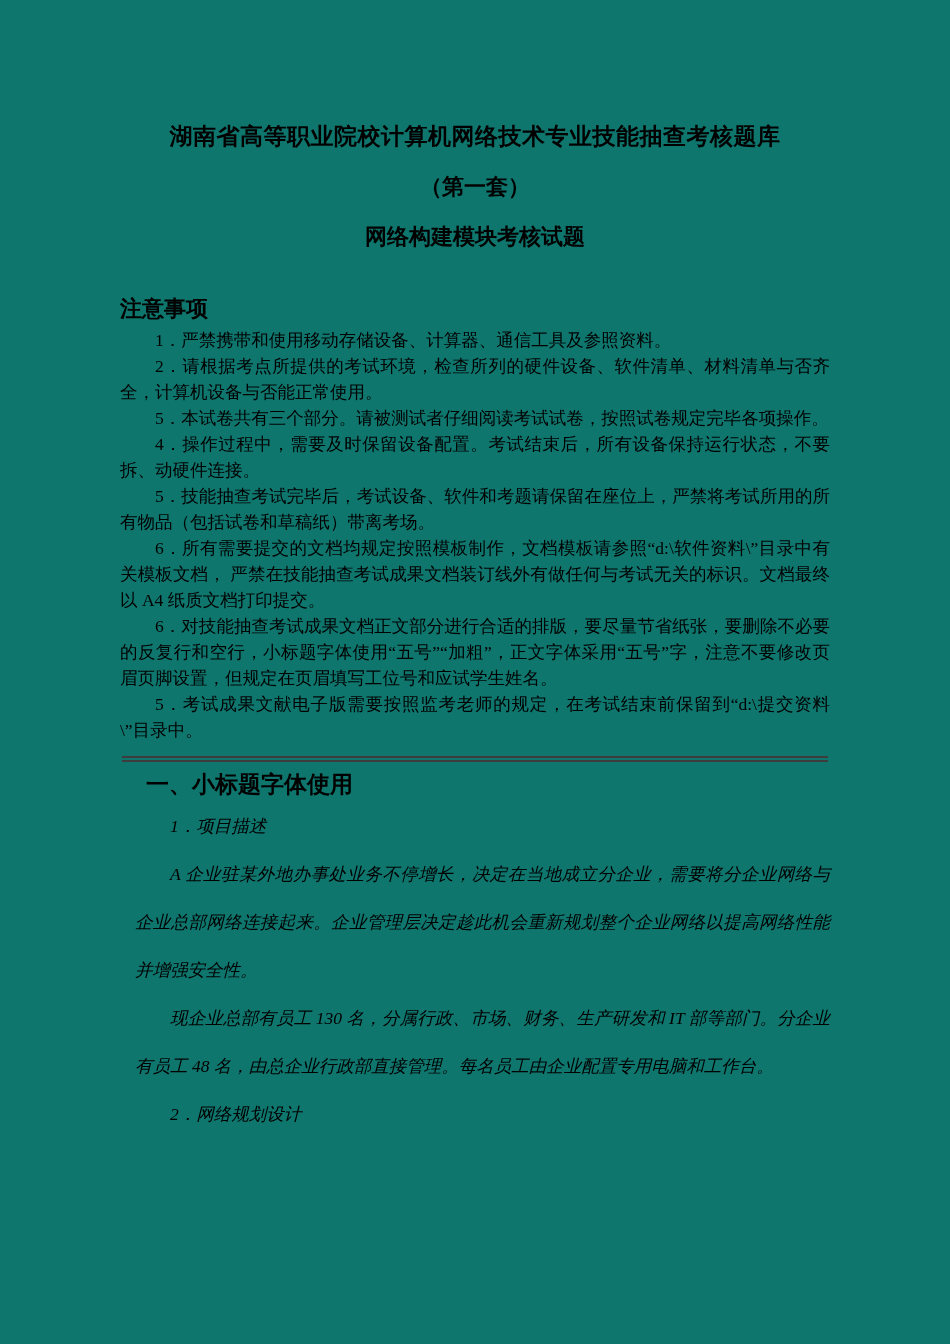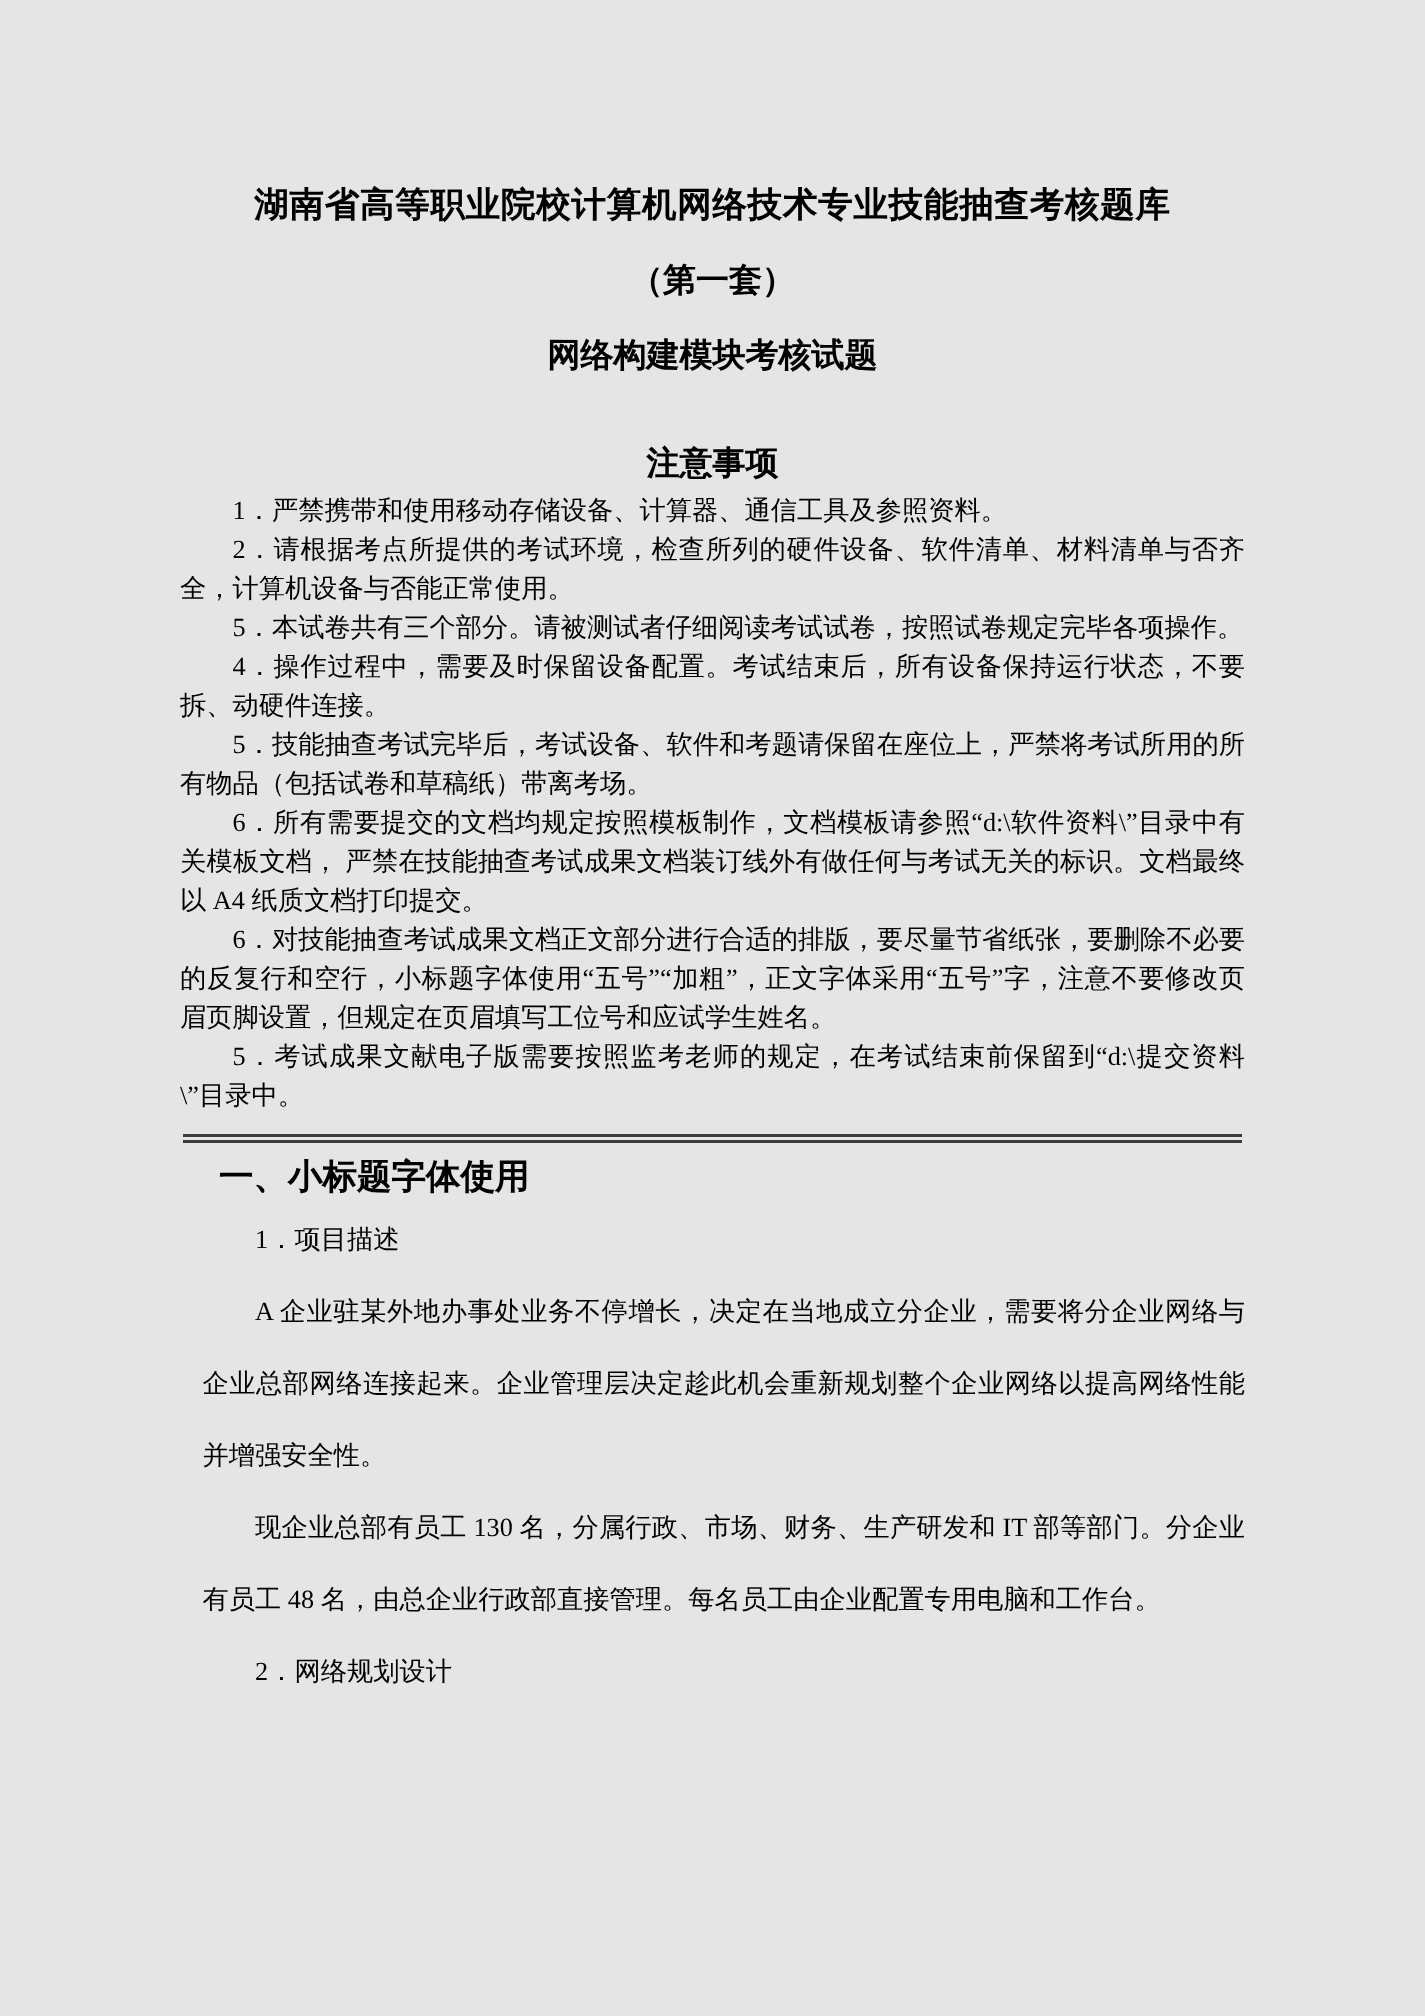--- a/index.html
+++ b/index.html
@@ -4,21 +4,21 @@
 <style>
   html, body {
     margin: 0;
     padding: 0;
     background: #ffffff;
   }
   .page {
     position: relative;
     width: 950px;
     height: 1344px;
-    background: #e5e5e5;
+    background: #0f766e;
     color: #000000;
     overflow: hidden;
     font-family: "Liberation Serif", "DejaVu Serif", serif;
   }
   .content {
     padding: 0 120px;
   }
   .doc-title {
     text-align: center;
     font-family: "Liberation Sans", "DejaVu Sans", sans-serif;
@@ -37,21 +37,20 @@
     font-size: 22px;
     line-height: 31px;
   }
   .title-3 {
     margin: 19px 0 0 0;
     font-size: 22px;
     line-height: 31px;
   }
   .notice-heading {
     margin: 42px 0 3px 0;
-    text-align: center;
     font-family: "Liberation Sans", "DejaVu Sans", sans-serif;
     font-weight: bold;
     font-size: 22px;
     line-height: 30px;
   }
   .notice-item {
     margin: 0;
     font-size: 17.5px;
     line-height: 26px;
     text-align: justify;
@@ -75,20 +74,21 @@
   .section-body {
     padding-left: 15px;
   }
   .sub-item, .body-para {
     margin: 0;
     font-size: 17.5px;
     line-height: 48px;
     text-align: justify;
     text-indent: 2em;
     word-break: break-word;
+    font-style: italic;
   }
 </style>
 </head>
 <body>
 
 <div class="page">
   <div class="content">
 
     <h1 class="doc-title title-1">湖南省高等职业院校计算机网络技术专业技能抽查考核题库</h1>
     <h2 class="doc-title title-3">（第一套）</h2>

